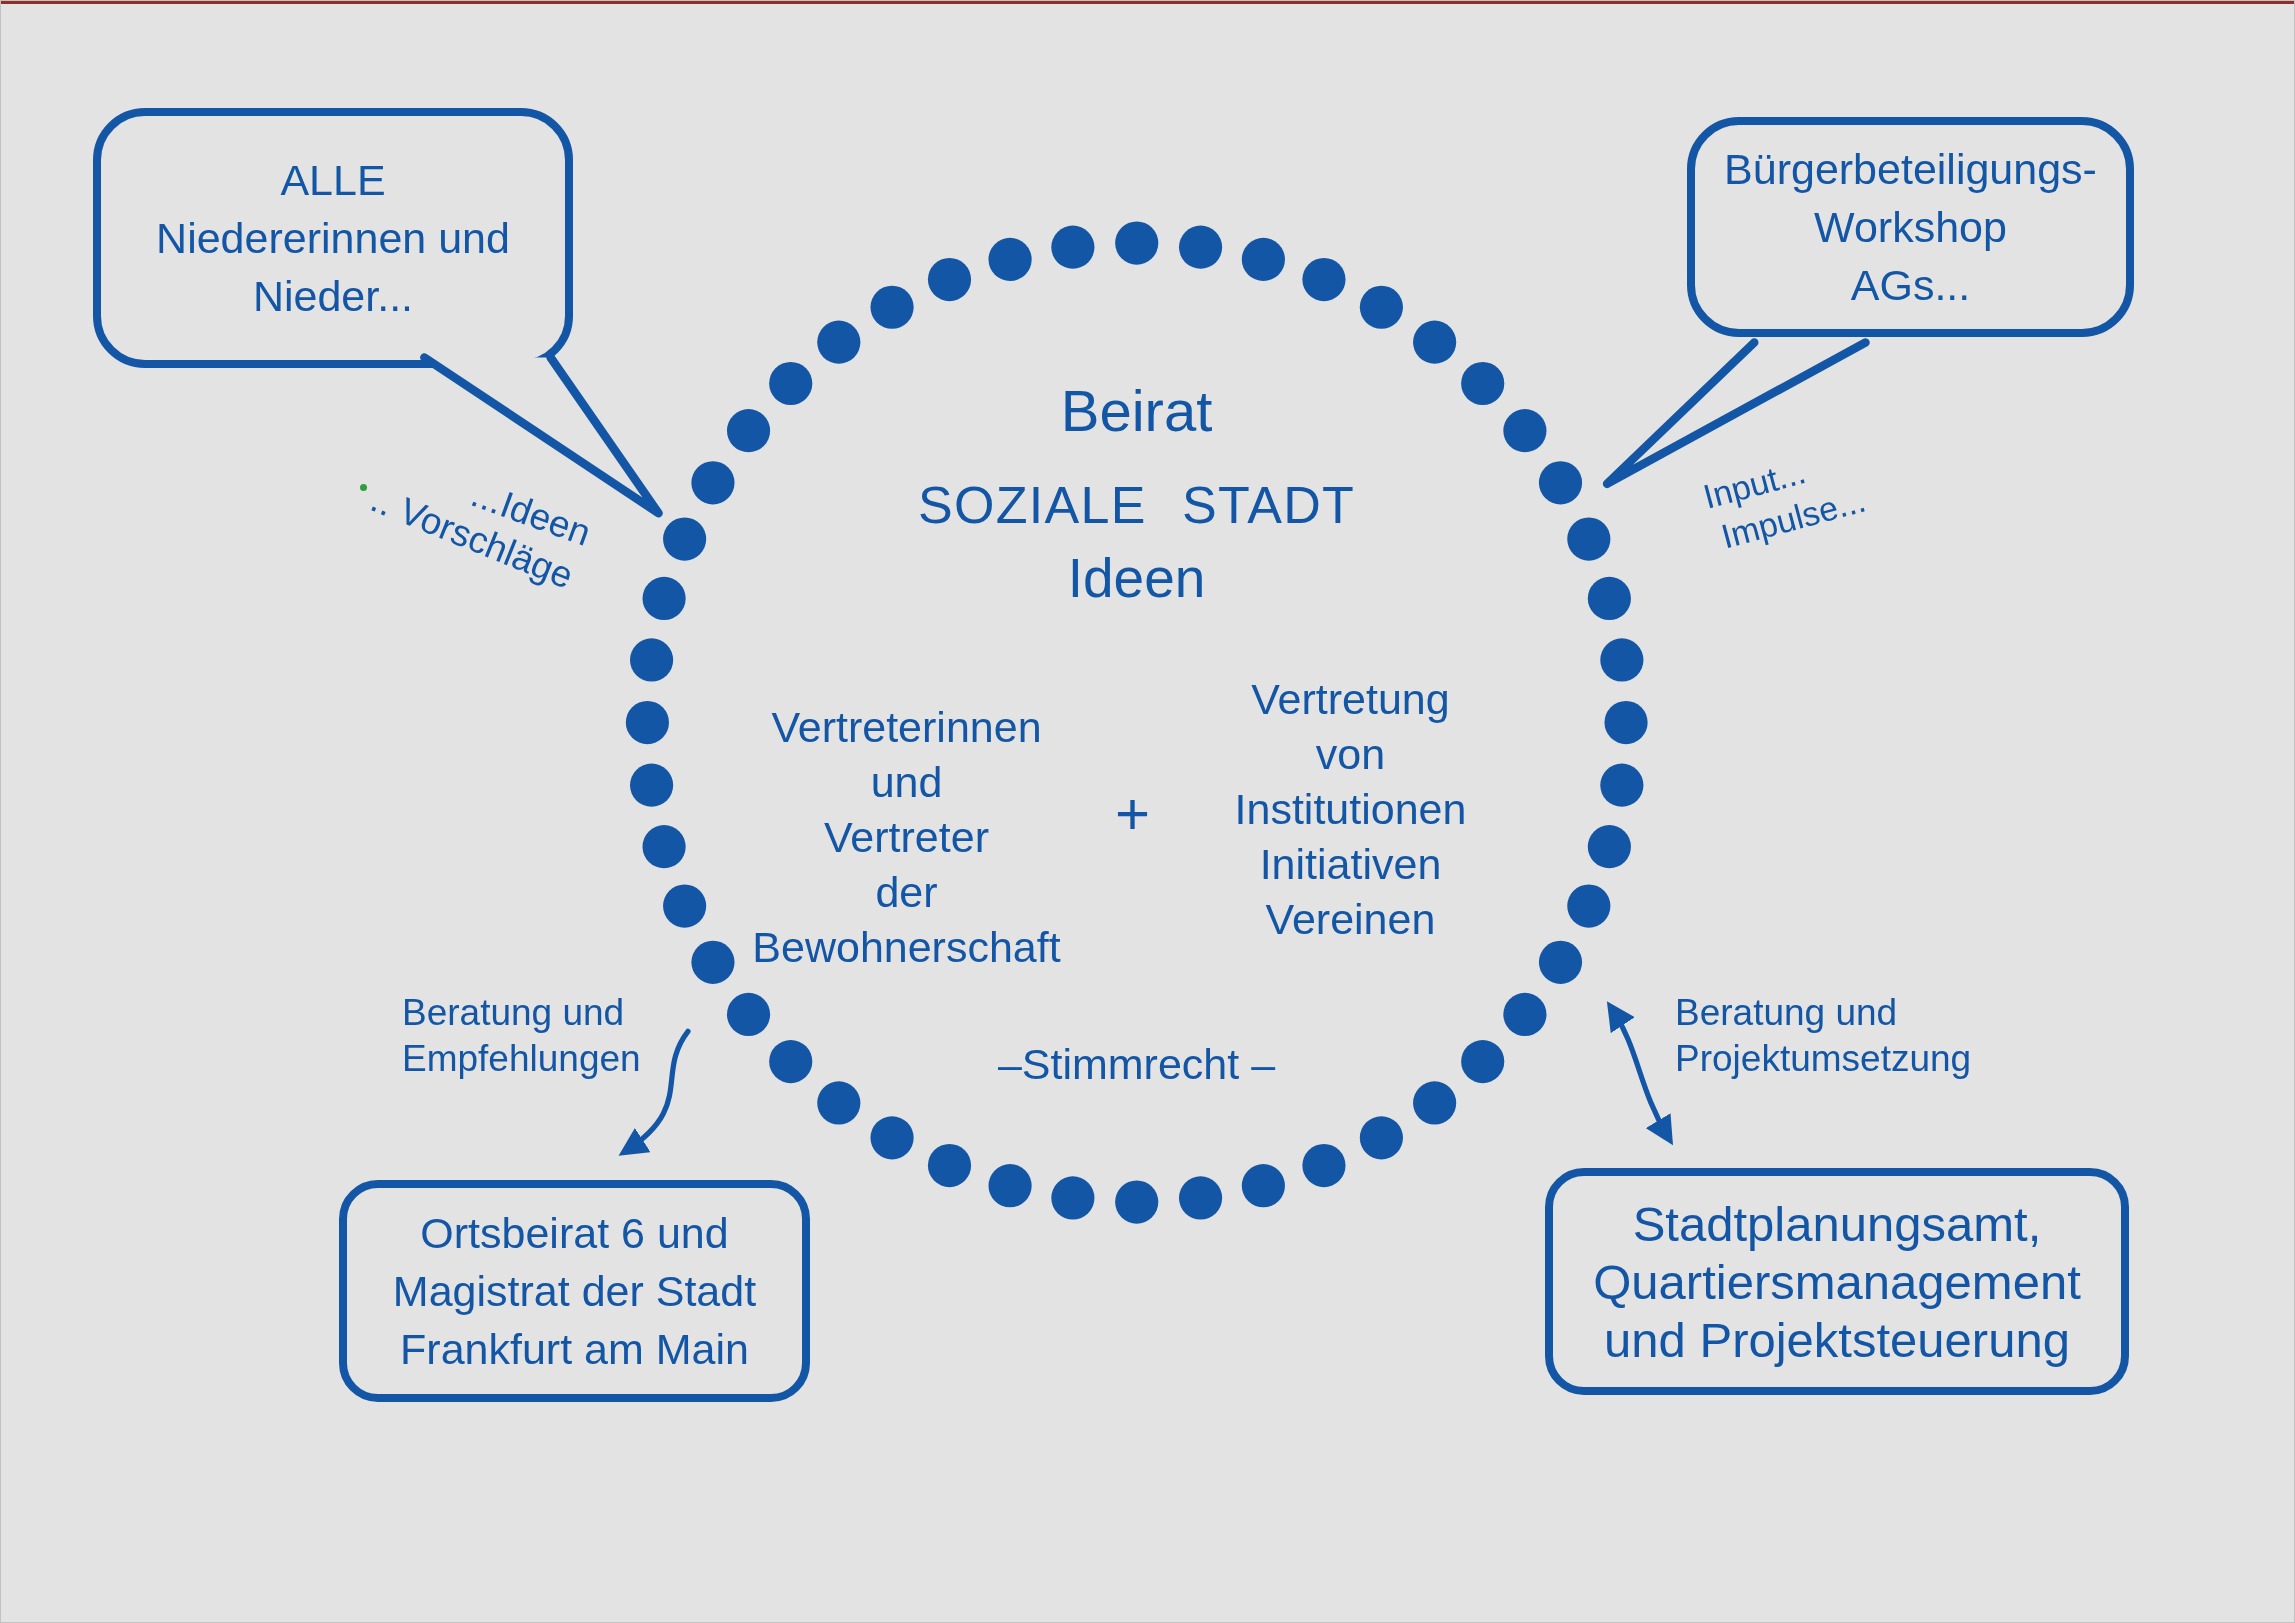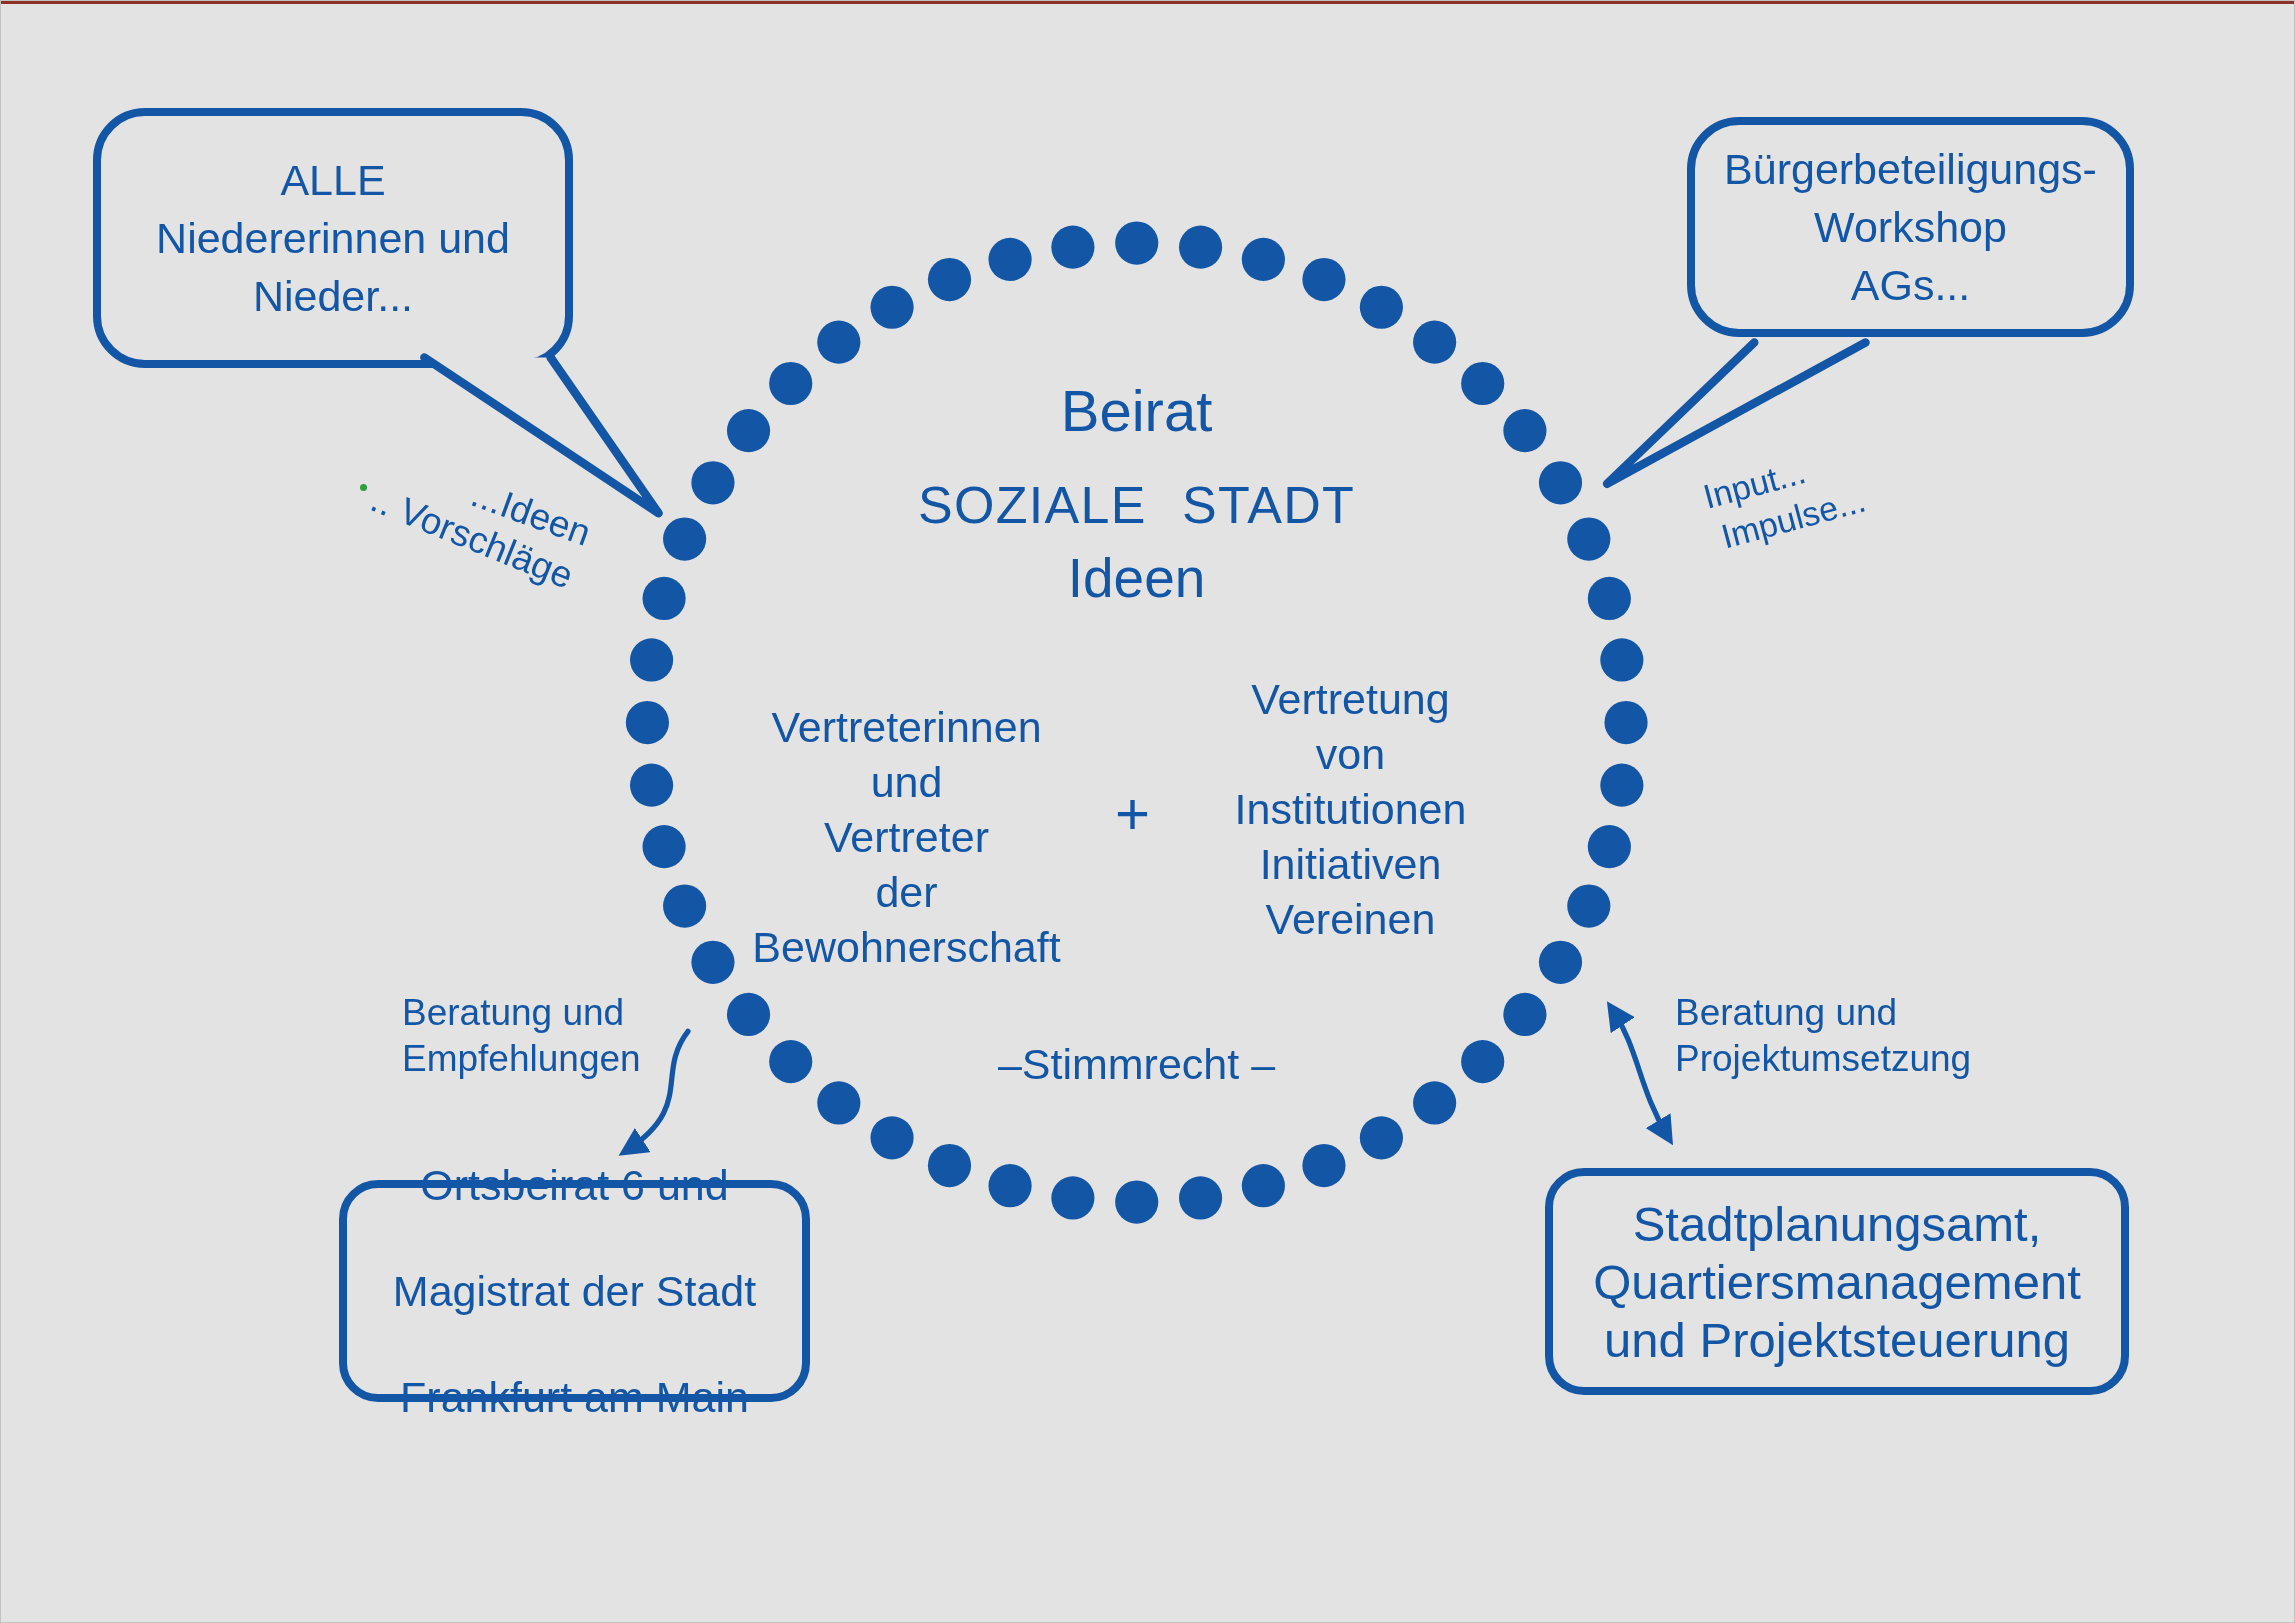--- a/index.html
+++ b/index.html
@@ -56,21 +56,21 @@
     <div class="ln">Niedererinnen und</div>
     <div class="ln">Nieder...</div>
   </div>
 
   <div class="bubble" style="left:1686px;top:116px;width:447px;height:220px;">
     <div class="ln">Bürgerbeteiligungs-</div>
     <div class="ln">Workshop</div>
     <div class="ln">AGs...</div>
   </div>
 
-  <div class="bubble small-radius" style="left:338px;top:1179px;width:471px;height:222px;gap:48px;">
+  <div class="bubble small-radius" style="left:338px;top:1179px;width:471px;height:222px;">
     <div class="ln">Ortsbeirat 6 und</div>
     <div class="ln">Magistrat der Stadt</div>
     <div class="ln">Frankfurt am Main</div>
   </div>
 
   <div class="bubble small-radius" style="left:1544px;top:1167px;width:584px;height:227px;font-size:49px;">
     <div class="ln">Stadtplanungsamt,</div>
     <div class="ln">Quartiersmanagement</div>
     <div class="ln">und Projektsteuerung</div>
   </div>

